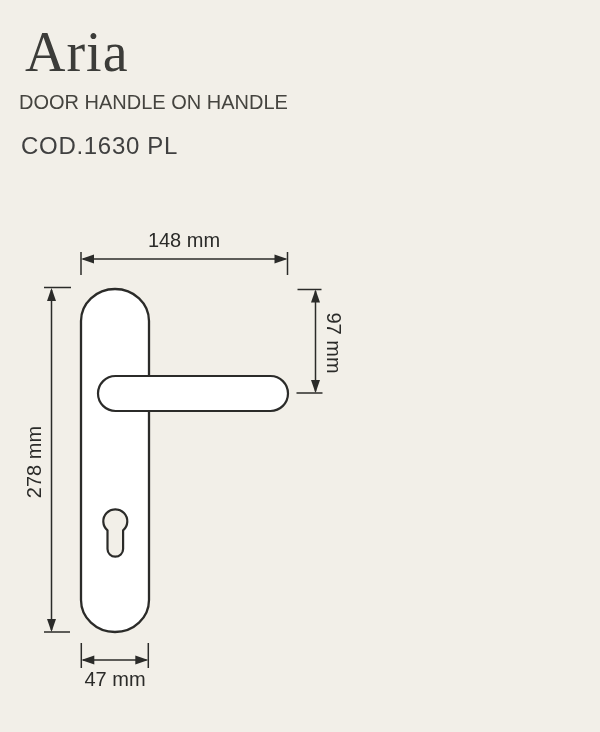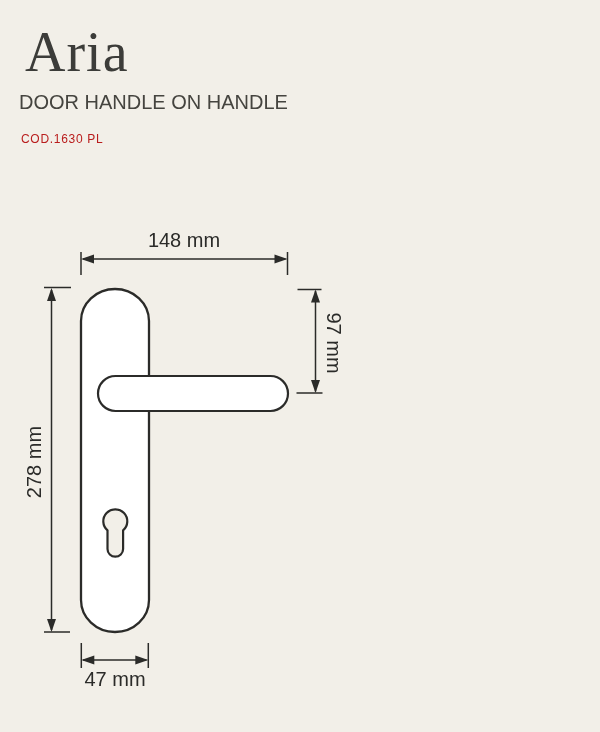--- a/index.html
+++ b/index.html
@@ -1,21 +1,21 @@
 <!DOCTYPE html>
 <html><head>
 <meta charset="utf-8">
 <style>
   html,body{margin:0;padding:0;}
   body{width:600px;height:732px;background:#f2efe8;position:relative;overflow:hidden;
        font-family:"Liberation Sans",sans-serif;}
   .title{position:absolute;left:25px;top:20px;font-family:"Liberation Serif",serif;
          font-size:56px;font-weight:400;color:#3c3c39;letter-spacing:1px;text-align:center;}
   .sub{position:absolute;left:19px;top:91px;font-size:20px;color:#45443f;letter-spacing:0;}
-  .cod{position:absolute;left:21px;top:132px;font-size:12px;color:#b91c1c;letter-spacing:0.7px;}
+  .cod{position:absolute;left:21px;top:132px;font-size:24px;color:#404040;letter-spacing:0.7px;}
   svg{position:absolute;left:0;top:0;}
 </style>
 </head>
 <body>
 
 <div class="title">Aria</div>
 
 <div class="sub">DOOR HANDLE ON HANDLE</div>
 
 <div class="cod">COD.1630 PL</div>

